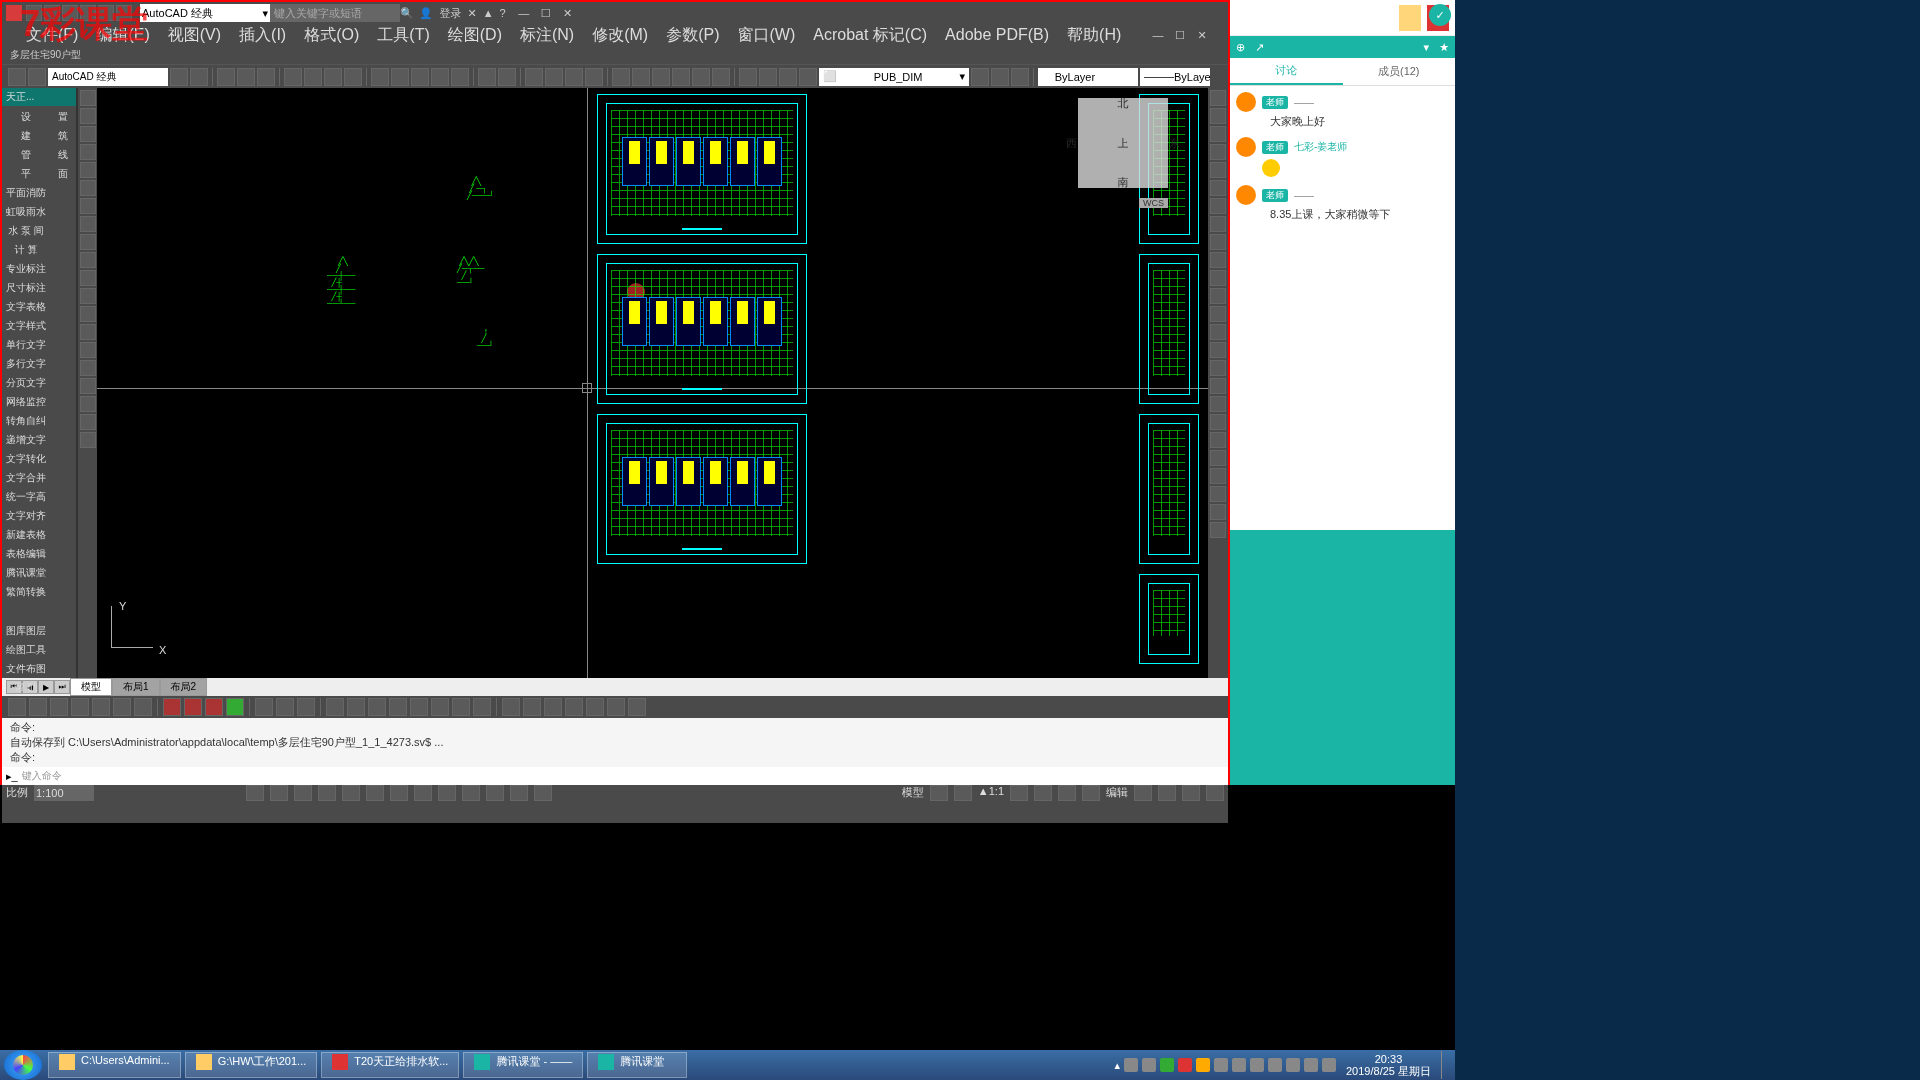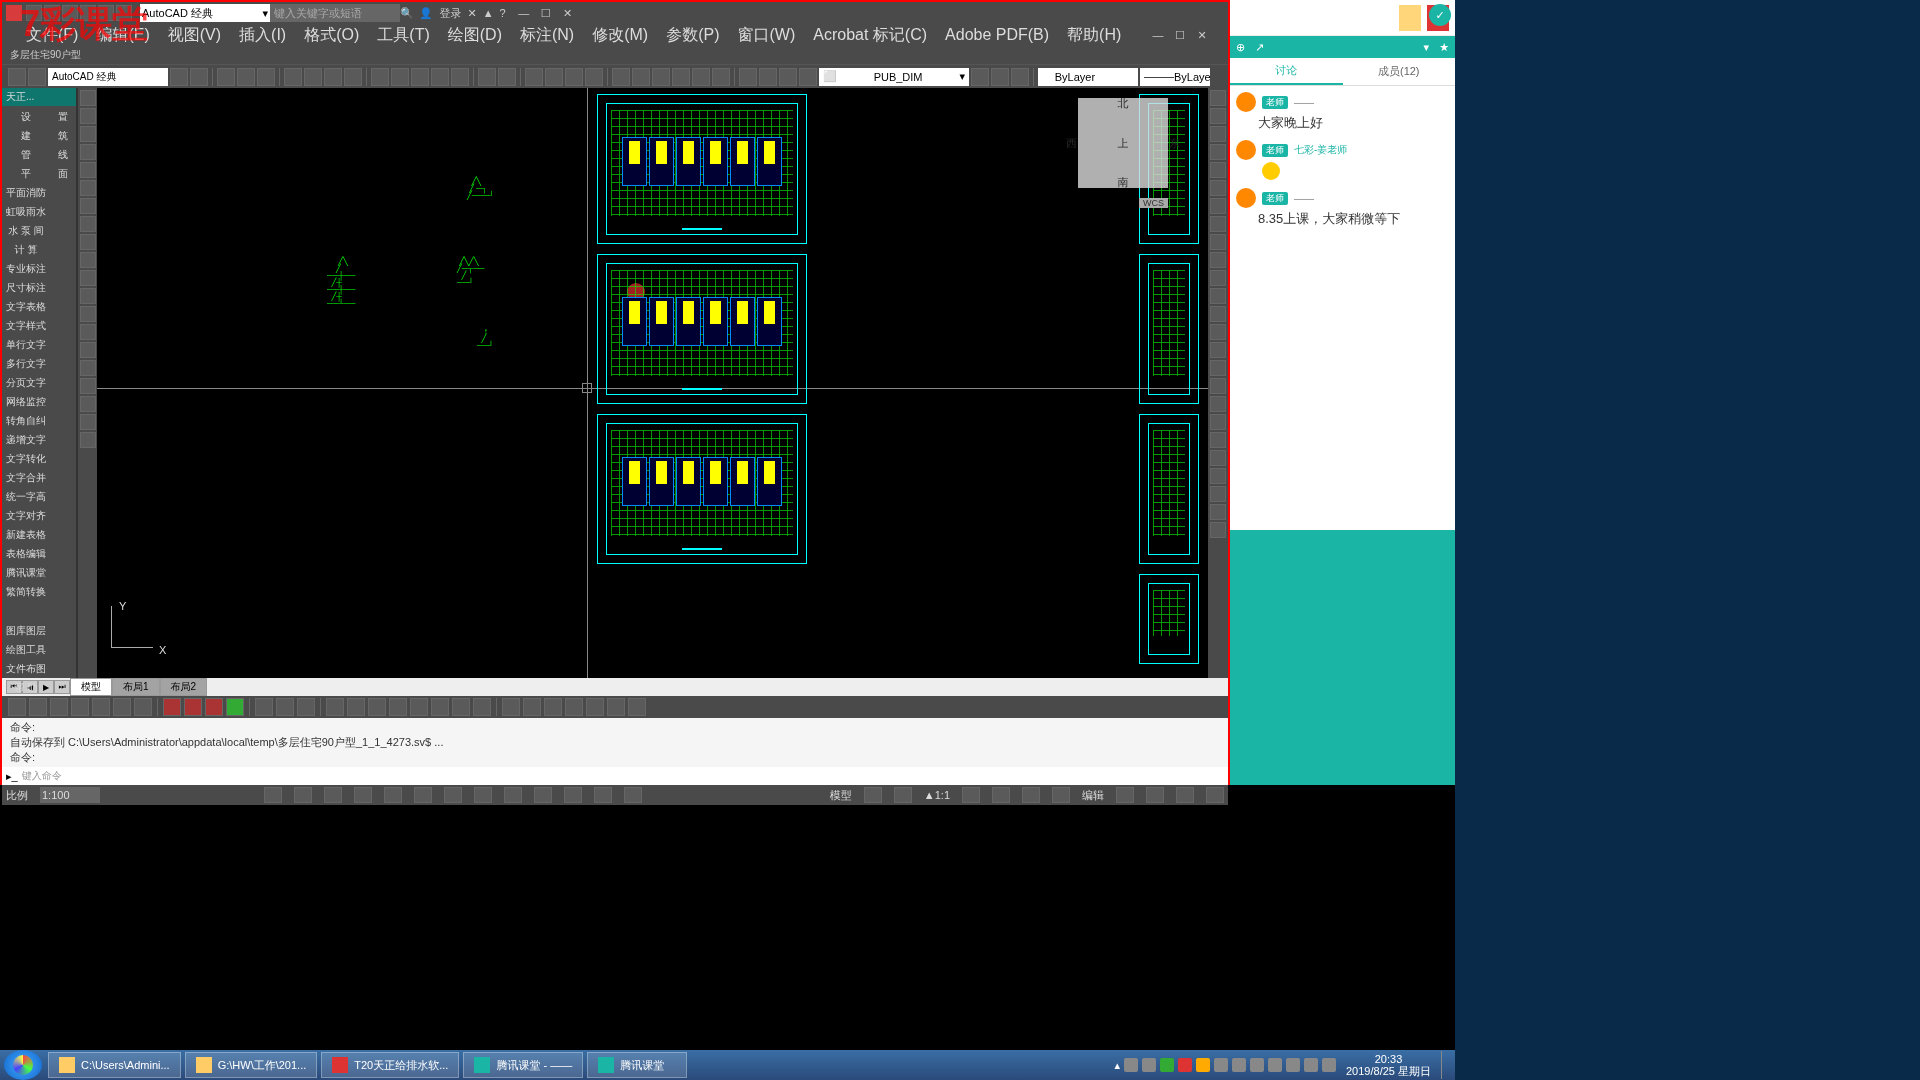--- a/index.html
+++ b/index.html
@@ -63,58 +63,58 @@
 .bottom-area{background:#4a4a4a}
 .tab-row{height:18px;display:flex;align-items:center;padding:0 4px;gap:0;background:#eee}
 .tab-btn{width:16px;height:14px;background:#ccc;border:1px solid #999;cursor:pointer;font-size:8px;display:flex;align-items:center;justify-content:center}
 .layout-tab{padding:1px 10px;background:#a3a3a3;border:1px solid #999;font-size:10px;cursor:pointer}
 .layout-tab.active{background:#fff}
 .htoolbar{height:22px;display:flex;align-items:center;padding:0 6px;gap:3px;background:#4a4a4a}
 .cmd-area{background:#f5f5f5;padding:2px 8px;font-size:11px;color:#333}
 .cmd-line{white-space:pre}
 .cmd-input-row{height:18px;background:#fff;display:flex;align-items:center;padding:0 4px;gap:4px}
 .cmd-input{flex:1;color:#999;font-size:10px}
-.statusbar{height:20px;background:#4a4a4a;display:flex;align-items:center;padding:0 4px;gap:12px;color:#ddd;font-size:10px}
+.statusbar{height:38px;background:#4a4a4a;display:flex;padding:0 4px;gap:6px;color:#ddd;font-size:10px}
 .status-combo{width:60px;height:16px;background:#666;display:flex;align-items:center;padding:0 2px}
 .status-btn{width:18px;height:16px;background:#5a5a5a;border:1px solid #666;cursor:pointer}
 .status-flex{flex:1}
 
 .chat-panel{position:absolute;left:1230px;top:0;width:225px;height:785px;background:#fff;display:flex;flex-direction:column}
 .chat-top{height:36px;background:#fff;border-bottom:1px solid #eee;display:flex;align-items:center;justify-content:flex-end;padding:0 6px;gap:6px}
 .chat-pdf-ico{width:22px;height:26px;background:#d33;color:#fff;font-size:7px;display:flex;align-items:center;justify-content:center}
 .chat-wrap-ico{width:22px;height:26px;background:#ffd77a}
 .chat-toolbar{height:22px;background:#1bb5a6;display:flex;align-items:center;padding:0 6px;gap:10px;color:#fff}
 .chat-tabs{display:flex;height:28px;border-bottom:1px solid #ddd}
 .chat-tab{flex:1;display:flex;align-items:center;justify-content:center;font-size:11px;color:#666;cursor:pointer}
 .chat-tab.active{color:#1bb5a6;border-bottom:2px solid #1bb5a6}
 .chat-msgs{flex:1;overflow:auto;padding:6px}
 .msg{margin-bottom:8px}
 .msg-head{display:flex;align-items:center;gap:6px;margin-bottom:2px}
 .avatar{width:20px;height:20px;border-radius:50%;background:#f80}
 .badge{background:#1bb5a6;color:#fff;font-size:9px;padding:0 4px;border-radius:2px}
 .uname{font-size:10px;color:#888}
-.msg-body{margin-left:22px;font-size:13px;color:#333}
+.msg-body{margin-left:34px;font-size:11px;color:#333}
 .emoji{width:18px;height:18px;border-radius:50%;background:#fc0;margin-left:26px}
 .chat-input-area{border-top:1px solid #ddd;padding:6px}
 .chat-icons{display:flex;gap:10px;color:#999;margin-bottom:24px}
 .chat-send-row{display:flex;justify-content:flex-end}
 .send-btn{background:#1bb5a6;color:#fff;padding:3px 18px;border:none;cursor:pointer;font-size:11px}
 
 .presenter-bar{position:absolute;left:1230px;top:60px;width:42px;height:470px;background:#333;display:flex;flex-direction:column;align-items:center;gap:14px;padding:8px 0;color:#aaa;font-size:8px}
 .pb-item{display:flex;flex-direction:column;align-items:center;gap:2px;cursor:pointer}
 .pb-ico{width:20px;height:20px;border:1px solid #777;border-radius:3px;display:flex;align-items:center;justify-content:center;color:#aaa;font-size:10px}
 .pb-sep{flex:1}
 .pb-timer{font-size:9px;color:#ccc}
 
 .teal-area{position:absolute;left:1230px;top:530px;width:225px;height:255px;background:#1bb5a6}
 
 .taskbar{position:absolute;left:0;bottom:0;width:1455px;height:30px;background:linear-gradient(#3a6ea5,#2a4a7a);display:flex;align-items:center}
 .start-btn{width:38px;height:30px;display:flex;align-items:center;justify-content:center;background:radial-gradient(circle,#4af,#16c);border-radius:50%;margin:0 4px;cursor:pointer}
 .start-orb{width:20px;height:20px;background:conic-gradient(#f44,#4f4,#44f,#ff4);border-radius:50%}
-.task-item{height:26px;padding:1px 10px;margin:0 2px;background:rgba(255,255,255,0.15);border:1px solid rgba(255,255,255,0.3);display:flex;align-items:center;gap:6px;color:#fff;font-size:10px;cursor:pointer;min-width:100px}
+.task-item{height:26px;padding:1px 10px;margin:0 2px;background:rgba(255,255,255,0.15);border:1px solid rgba(255,255,255,0.3);display:flex;align-items:flex-start;gap:6px;color:#fff;font-size:10px;cursor:pointer;min-width:100px}
 .task-ico{width:16px;height:16px;background:#fa0}
 .tray{margin-left:auto;display:flex;align-items:center;gap:4px;padding:0 6px;color:#fff;font-size:9px}
 .tray-ico{width:14px;height:14px;background:#888;border-radius:2px}
 .clock{text-align:center;line-height:1.1;padding:0 6px}
 .desktop-right{position:absolute;left:1455px;top:0;width:465px;height:1080px;background:#0a2a4a}
 </style>
 </head>
 <body>
 
 <div class="watermark">7彩课堂</div>

